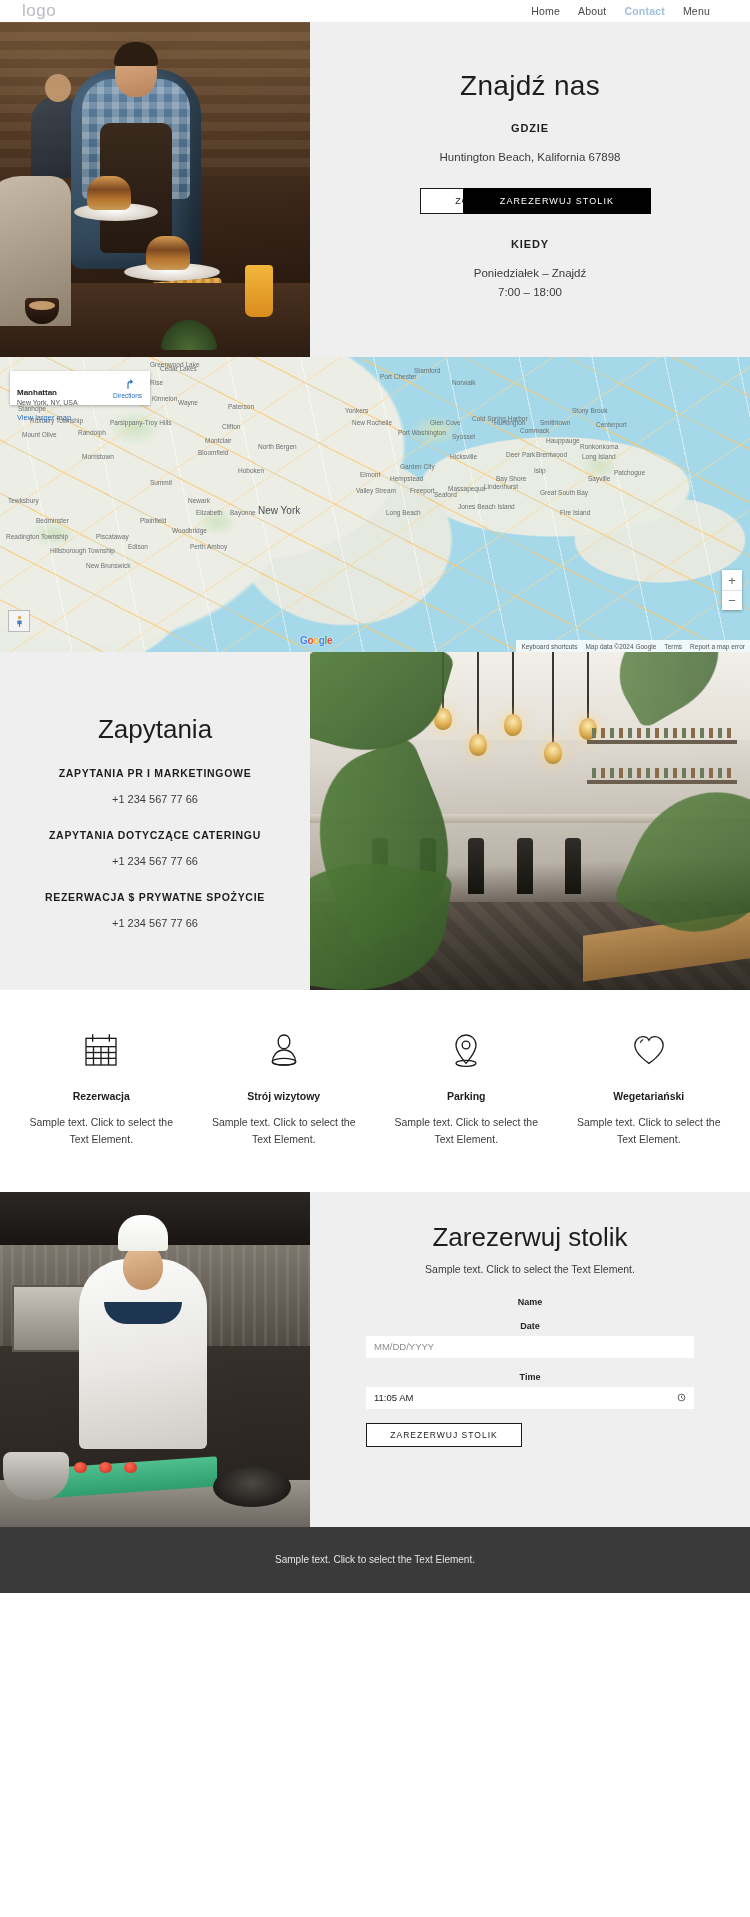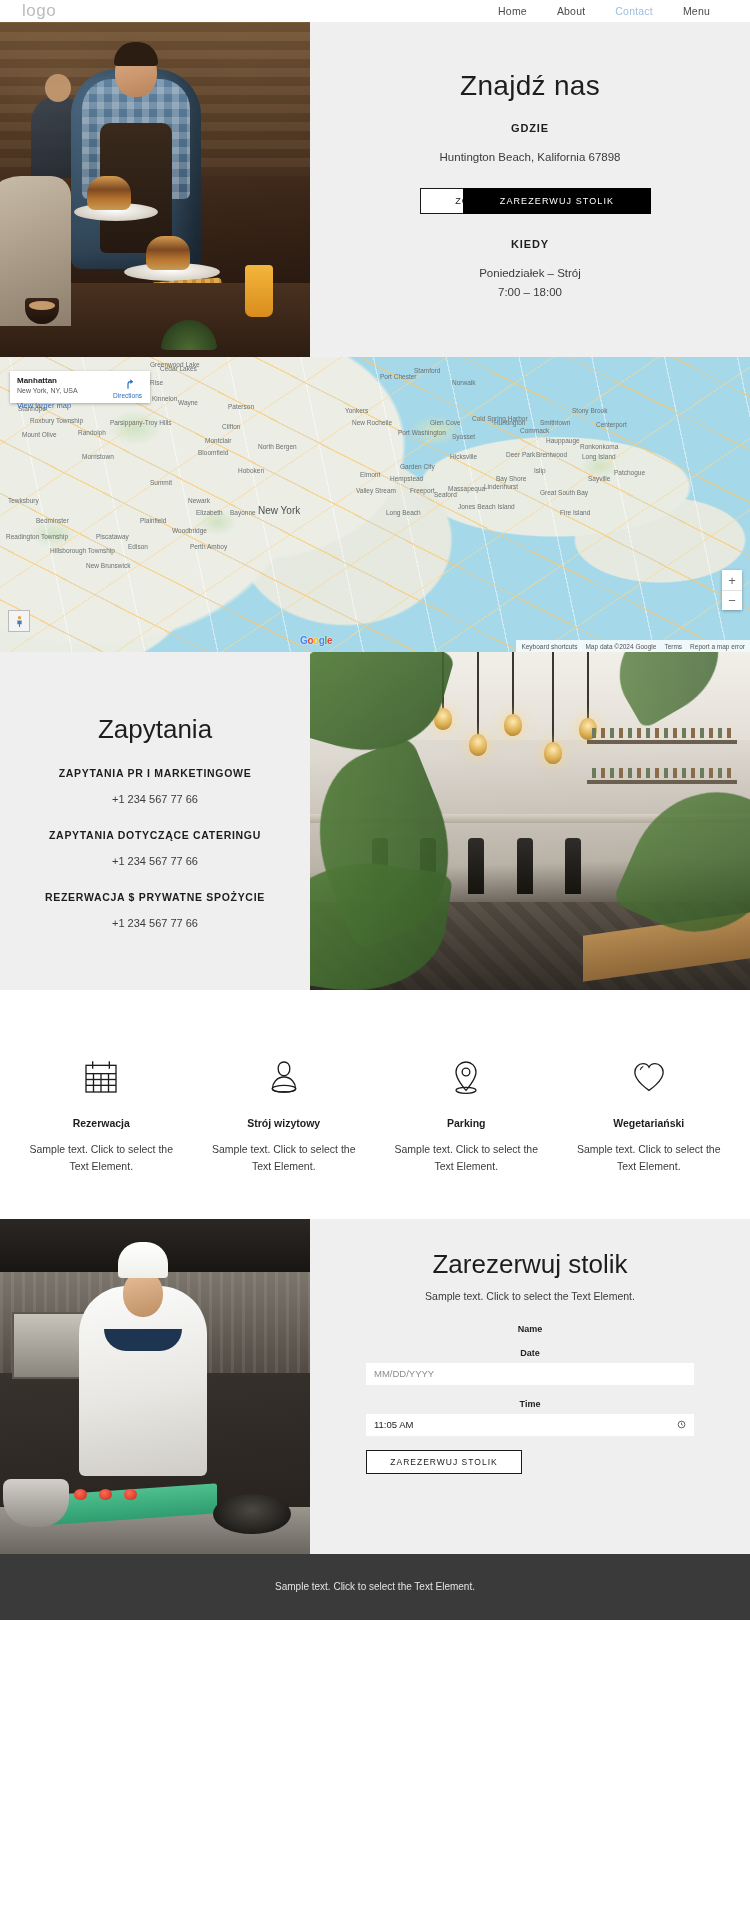--- a/index.html
+++ b/index.html
@@ -24,30 +24,30 @@
   .logo {
     font-size: 17px;
     color: #b9bcc0;
     letter-spacing: .5px;
     font-weight: 300;
   }
   .nav {
     margin-left: auto;
     display: flex;
     align-items: center;
-    gap: 30px;
+    gap: 18px;
     padding-right: 18px;
   }
   .nav-item {
     font-size: 10.5px;
     color: #4a4a4a;
     letter-spacing: .2px;
     cursor: pointer;
   }
-  .nav-item.is-active { color: #9fc0dd; }
+  .nav-item.is-active { color: #9fc0dd; font-weight: bold; }
 
   
   .hero { display: flex; width: 750px; height: 335px; }
   .hero-photo {
     width: 310px;
     height: 335px;
     position: relative;
     overflow: hidden;
     background: #2d1c10;
   }
@@ -278,21 +278,21 @@
     font-family: "Liberation Sans", sans-serif;
     white-space: nowrap;
   }
   .map-label.big { font-size: 10px; color: #4a4f52; }
   .map-card {
     position: absolute;
     left: 10px; top: 14px;
     width: 140px; height: 32px;
     background: #ffffff;
     box-shadow: 0 1px 3px rgba(0,0,0,.3);
-    padding: 5px 7px;
+    padding: 17px 7px;
     z-index: 5;
   }
   .map-card-title { font-size: 8px; font-weight: 700; color: #222; }
   .map-card-sub { font-size: 7px; color: #555; margin-top: 2px; }
   .map-card-link { font-size: 7.5px; color: #2a6ebb; margin-top: 7px; cursor: pointer; }
   .map-card-dir {
     position: absolute; right: 8px; top: 6px;
     text-align: center; color: #2a6ebb; font-size: 6.5px; cursor: pointer;
   }
   .map-card-dir svg { display:block; margin: 0 auto 1px; }
@@ -396,21 +396,21 @@
   }
   .cafe .f1{ left:-4%; top:-6%; width:150px; height:120px; transform:rotate(16deg);}
   .cafe .f2{ left:2%; top:30%; width:130px; height:180px; transform:rotate(-22deg);}
   .cafe .f3{ left:-8%; top:62%; width:170px; height:130px; transform:rotate(8deg);}
   .cafe .f4{ right:6%; top:-10%; width:110px; height:90px; transform:rotate(-30deg); opacity:.85;}
   .cafe .f5{ right:-6%; top:40%; width:140px; height:150px; transform:rotate(24deg); opacity:.9;}
 
   
   .features {
     width: 750px; background: #ffffff;
-    display: flex; padding: 36px 10px 44px; margin-top: 27px;
+    display: flex; padding: 36px 10px 44px;
   }
   .feature { flex: 1; text-align: center; padding: 0 12px; }
   .feature-icon { height: 48px; display:flex; align-items:center; justify-content:center; margin-bottom: 16px; }
   .feature-title { font-size: 10.5px; font-weight: 700; color: #1d1d1d; margin-bottom: 12px; }
   .feature-text { font-size: 10.5px; color: #3b3b3b; line-height: 1.6; }
 
   
   .booking { display:flex; width: 750px; height: 335px; }
   .kitchen { width: 310px; position: relative; overflow: hidden; background:#2a2622; }
   .kitchen .kbg { position:absolute; inset:0;
@@ -542,21 +542,21 @@
     <div class="label-caps">GDZIE</div>
     <div class="addr-line">Huntington Beach, Kalifornia 67898</div>
 
     <div class="btn-row">
       <div class="btn-outline">ZOBACZ MENU</div>
       <div class="btn-solid">ZAREZERWUJ STOLIK</div>
     </div>
 
     <div class="label-caps">KIEDY</div>
     <div class="hours-block">
-      <div class="hours-line">Poniedziałek – Strój</div>
+      <div class="hours-line">Poniedziałek – Znajdź</div>
       <div class="hours-line">7:00 – 18:00</div>
     </div>
   </div>
 </section>
 
 <section class="map-section">
   <div class="map-bg">
     <div class="map-water"></div>
     <div class="map-land"></div>
     <div class="map-green"></div>

